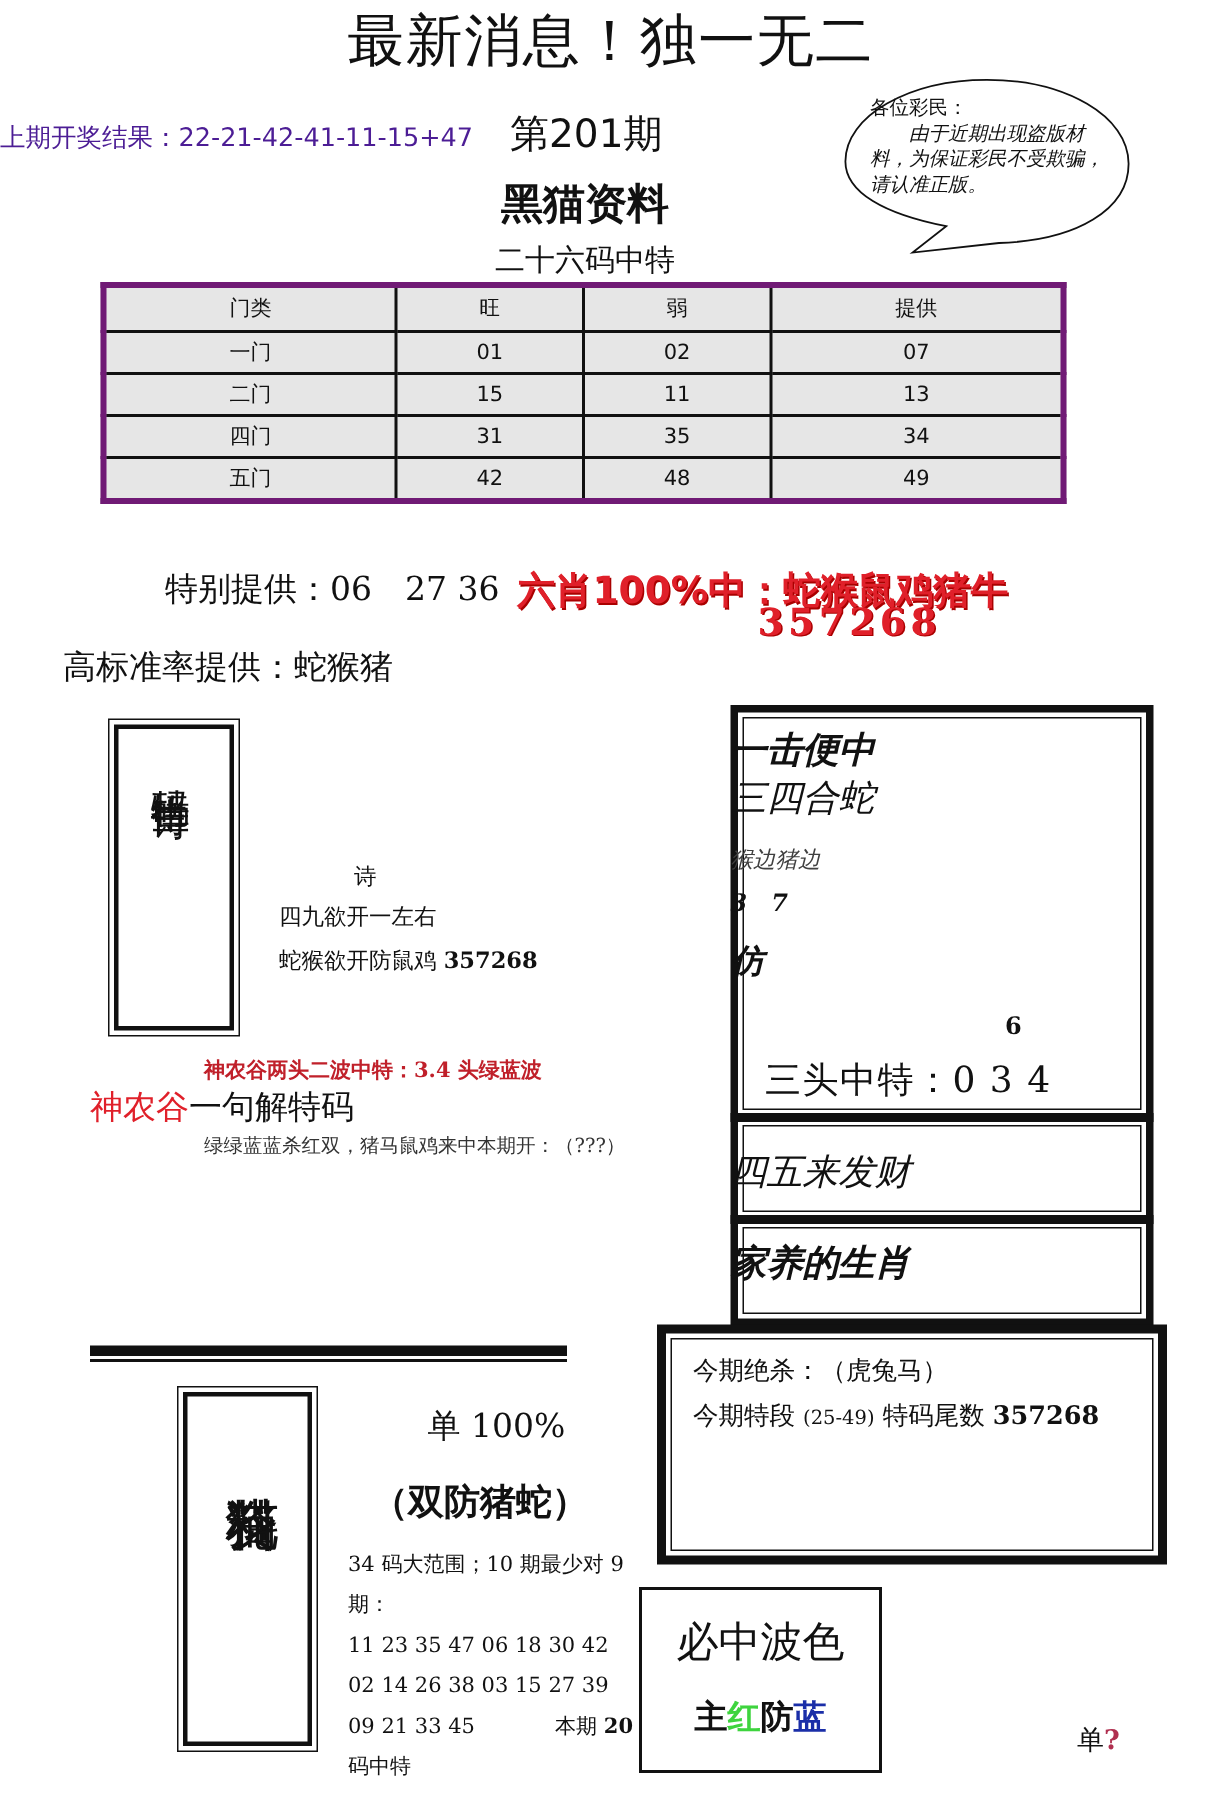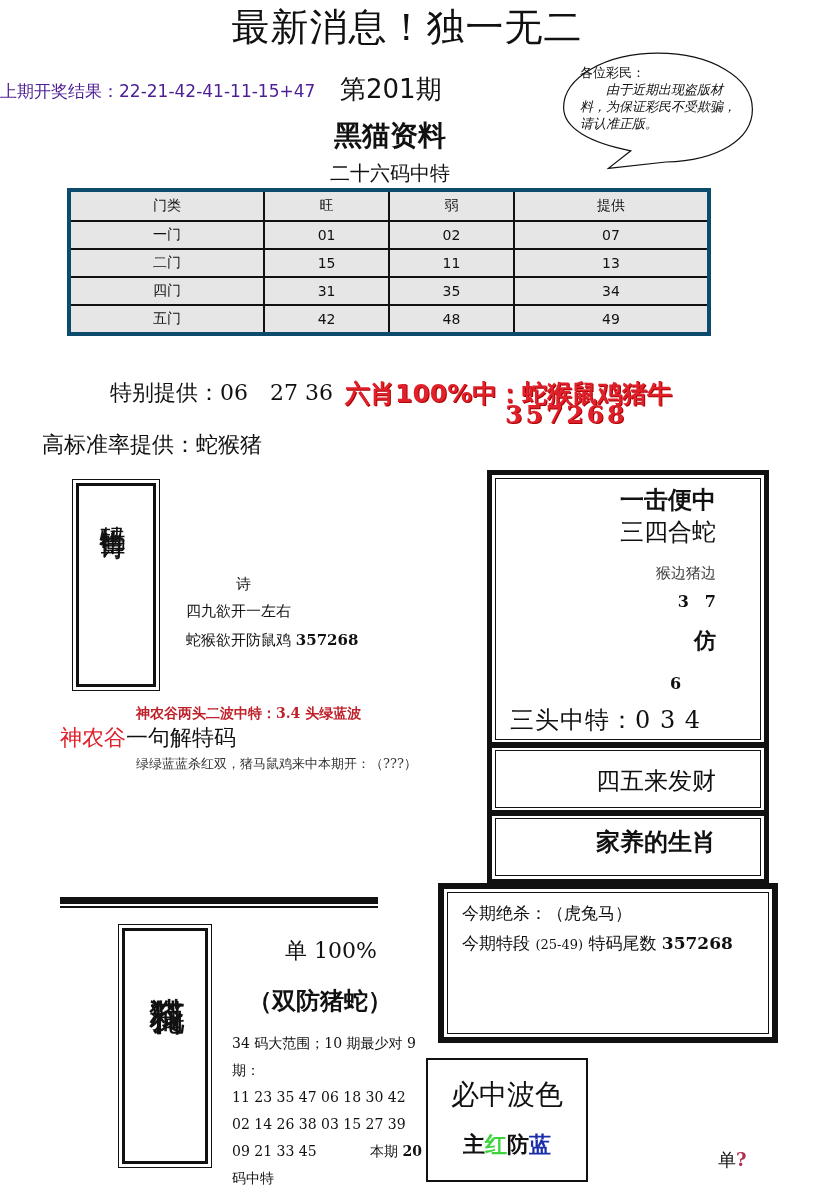--- a/index.html
+++ b/index.html
@@ -5,21 +5,21 @@
   html,body{margin:0;padding:0;background:#fff;}
   body{width:814px;height:1199px;position:relative;overflow:hidden;font-family:"DejaVu Serif","Liberation Serif",serif;color:#111;}
   .abs{position:absolute;}
   .title{left:0;width:814px;top:2px;text-align:center;font-family:"DejaVu Sans","Liberation Sans",sans-serif;font-size:38px;letter-spacing:1px;}
   .prev{left:0;top:80px;font-family:"DejaVu Sans","Liberation Sans",sans-serif;font-size:17px;color:#4c1d95;}
   .issue{left:340px;top:72px;font-family:"DejaVu Sans","Liberation Sans",sans-serif;font-size:26px;}
   .heimao{left:0;width:780px;top:117px;text-align:center;font-family:"DejaVu Sans","Liberation Sans",sans-serif;font-size:28px;font-weight:bold;}
   .sub26{left:0;width:780px;top:160px;text-align:center;font-size:20px;}
   .bubble{left:538px;top:50px;width:240px;height:120px;}
   .bubble-text{left:580px;top:64px;width:160px;font-size:13px;line-height:17px;}
-  table.main{position:absolute;left:67px;top:188px;width:644px;border-collapse:collapse;border:4px solid #0c4a6e;background:#e6e6e6;}
+  table.main{position:absolute;left:67px;top:188px;width:644px;border-collapse:collapse;border:4px solid #701a75;background:#e6e6e6;}
   table.main td{border:2px solid #111;text-align:center;font-family:"DejaVu Sans","Liberation Sans",sans-serif;font-size:14px;height:26px;padding:0;}
   table.main tr.head td{height:28px;}
   .special{left:110px;top:378px;font-size:22px;}
   .sixxiao{left:345px;top:377px;font-size:25px;font-weight:bold;color:#e0202a;font-family:"DejaVu Sans","Liberation Sans",sans-serif;text-shadow:1px 1px 0 #a00;}
   .sixnum{left:505px;top:400px;font-size:25px;font-weight:bold;color:#e0202a;letter-spacing:3px;text-shadow:1px 1px 0 #a00;}
   .gaobiao{left:42px;top:430px;font-size:22px;}
   .dbox{border:3px solid #111;outline:1px solid #111;outline-offset:3px;background:#fff;}
   .poembox{left:76px;top:483px;width:74px;height:198px;}
   .vertical{writing-mode:vertical-rl;text-orientation:upright;}
   .poem-label{left:96px;top:505px;font-size:26px;letter-spacing:2px;}
@@ -28,21 +28,21 @@
   .poem-l2{left:186px;top:631px;font-size:15px;}
   .shen-red{left:136px;top:705px;font-size:14px;font-weight:bold;color:#c0202a;}
   .shen-title{left:60px;top:723px;font-size:22px;}
   .shen-title .red{color:#e0202a;}
   .shen-line{left:136px;top:755px;font-size:13px;color:#333;}
   .rbox1{left:487px;top:470px;width:272px;height:268px;border:5px solid #111;}
   .rbox1 .inner{position:absolute;left:3px;top:3px;right:3px;bottom:3px;border:1px solid #111;}
   .rbox2{left:487px;top:742px;width:272px;height:64px;border:5px solid #111;}
   .rbox2 .inner,.rbox3 .inner{position:absolute;left:3px;top:3px;right:3px;bottom:3px;border:1px solid #111;}
   .rbox3{left:487px;top:810px;width:272px;height:64px;border:5px solid #111;}
-  .center-col{left:487px;width:229px;text-align:right;}
+  .center-col{left:487px;width:229px;text-align:left;font-style:italic;}
   .hrline1{left:60px;top:897px;width:318px;height:7px;background:#111;}
   .hrline2{left:60px;top:906px;width:318px;height:2px;background:#111;}
   .huabox{left:122px;top:928px;width:80px;height:230px;}
   .hua-label{left:142px;top:970px;font-size:36px;}
   .dan100{left:285px;top:936px;font-size:22px;}
   .shuangfang{left:248px;top:985px;font-size:24px;font-weight:bold;}
   .range{left:232px;top:1030px;width:190px;font-size:14px;line-height:27px;}
   .killbox{left:438px;top:883px;width:328px;height:148px;border:6px solid #111;}
   .killbox .inner{position:absolute;left:3px;top:3px;right:3px;bottom:3px;border:1px solid #111;}
   .wavebox{left:426px;top:1058px;width:158px;height:120px;border:2px solid #111;}

